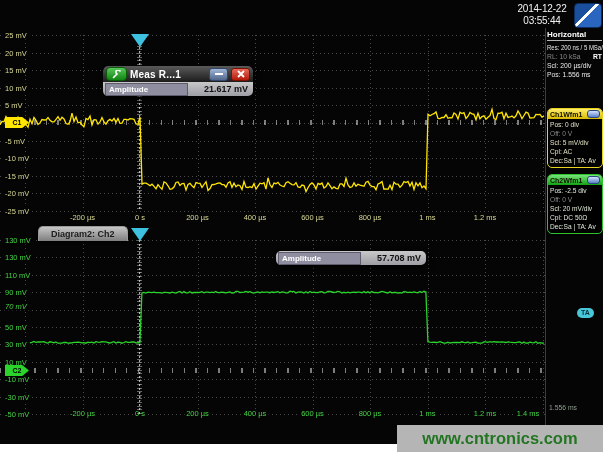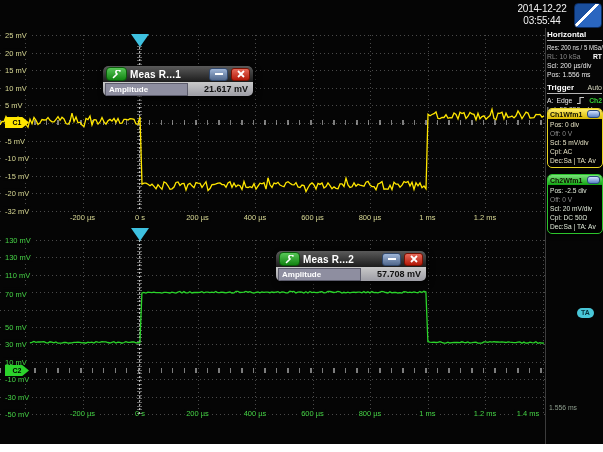--- a/index.html
+++ b/index.html
@@ -132,21 +132,21 @@
         <div class="vgrid" style="left: 542.5px; top: 35px; height: 176px;"></div>
         <div class="ylab" style="top: 35px; color: rgb(216, 216, 148);">25 mV</div>
         <div class="ylab" style="top: 52.6px; color: rgb(216, 216, 148);">20 mV</div>
         <div class="ylab" style="top: 70.2px; color: rgb(216, 216, 148);">15 mV</div>
         <div class="ylab" style="top: 87.8px; color: rgb(216, 216, 148);">10 mV</div>
         <div class="ylab" style="top: 105.4px; color: rgb(216, 216, 148);">5 mV</div>
         <div class="ylab" style="top: 140.6px; color: rgb(216, 216, 148);">-5 mV</div>
         <div class="ylab" style="top: 158.2px; color: rgb(216, 216, 148);">-10 mV</div>
         <div class="ylab" style="top: 175.8px; color: rgb(216, 216, 148);">-15 mV</div>
         <div class="ylab" style="top: 193.4px; color: rgb(216, 216, 148);">-20 mV</div>
-        <div class="ylab" style="top: 211px; color: rgb(216, 216, 148);">-32 mV</div>
+        <div class="ylab" style="top: 211px; color: rgb(216, 216, 148);">-25 mV</div>
         <div class="xlab" style="left: 82.5px; top: 213px; color: rgb(216, 216, 148);">-200 µs</div>
         <div class="xlab" style="left: 140px; top: 213px; color: rgb(216, 216, 148);">0 s</div>
         <div class="xlab" style="left: 197.5px; top: 213px; color: rgb(216, 216, 148);">200 µs</div>
         <div class="xlab" style="left: 255px; top: 213px; color: rgb(216, 216, 148);">400 µs</div>
         <div class="xlab" style="left: 312.5px; top: 213px; color: rgb(216, 216, 148);">600 µs</div>
         <div class="xlab" style="left: 370px; top: 213px; color: rgb(216, 216, 148);">800 µs</div>
         <div class="xlab" style="left: 427.5px; top: 213px; color: rgb(216, 216, 148);">1 ms</div>
         <div class="xlab" style="left: 485px; top: 213px; color: rgb(216, 216, 148);">1.2 ms</div>
         <div class="hgrid" style="top: 414px; left: 0px; width: 545px;"></div>
         <div class="hgrid" style="top: 396.6px; left: 0px; width: 545px;"></div>
@@ -166,21 +166,21 @@
         <div class="vgrid" style="left: 255px; top: 240px; height: 174px;"></div>
         <div class="vgrid" style="left: 312.5px; top: 240px; height: 174px;"></div>
         <div class="vgrid" style="left: 370px; top: 240px; height: 174px;"></div>
         <div class="vgrid" style="left: 427.5px; top: 240px; height: 174px;"></div>
         <div class="vgrid" style="left: 485px; top: 240px; height: 174px;"></div>
         <div class="vgrid" style="left: 542.5px; top: 240px; height: 174px;"></div>
         <div class="ylab" style="top: 240px; color: rgb(70, 212, 70);">130 mV</div>
         <div class="ylab" style="top: 257.4px; color: rgb(70, 212, 70);">130 mV</div>
         <div class="ylab" style="top: 274.8px; color: rgb(70, 212, 70);">110 mV</div>
         <div class="ylab" style="top: 292.2px; color: rgb(70, 212, 70);">90 mV</div>
-        <div class="ylab" style="top: 294px; color: rgb(70, 212, 70);">70 mV</div>
+        <div class="ylab" style="top: 306px; color: rgb(70, 212, 70); font-style: italic;">70 mV</div>
         <div class="ylab" style="top: 327px; color: rgb(70, 212, 70);">50 mV</div>
         <div class="ylab" style="top: 344.4px; color: rgb(70, 212, 70);">30 mV</div>
         <div class="ylab" style="top: 361.8px; color: rgb(70, 212, 70);">10 mV</div>
         <div class="ylab" style="top: 379.2px; color: rgb(70, 212, 70);">-10 mV</div>
         <div class="ylab" style="top: 396.6px; color: rgb(70, 212, 70);">-30 mV</div>
         <div class="ylab" style="top: 414px; color: rgb(70, 212, 70);">-50 mV</div>
         <div class="xlab" style="left: 82.5px; top: 409px; color: rgb(70, 212, 70);">-200 µs</div>
         <div class="xlab" style="left: 140px; top: 409px; color: rgb(70, 212, 70);">0 s</div>
         <div class="xlab" style="left: 197.5px; top: 409px; color: rgb(70, 212, 70);">200 µs</div>
         <div class="xlab" style="left: 255px; top: 409px; color: rgb(70, 212, 70);">400 µs</div>
@@ -196,20 +196,21 @@
     <div class="trigline tl1"></div>
     <div class="trigticks tl1"></div>
     <div class="trigline tl2"></div>
     <div class="trigticks tl2"></div>
 
     <svg id="waves" width="603" height="444">
         <polyline points="-0.0,124.6 2.0,121.4 4.0,121.7 6.0,116.5 8.0,120.0 10.0,119.2 12.0,123.4 14.0,119.7 16.0,120.2 18.0,117.1 20.0,120.8 22.0,122.1 24.0,124.8 26.0,124.4 28.0,127.3 30.0,119.3 32.0,123.7 34.0,117.5 36.0,120.3 38.0,124.4 40.0,122.9 42.0,119.5 44.0,120.0 46.0,119.9 48.0,117.6 50.0,120.3 52.0,121.8 54.0,121.9 56.0,119.3 58.0,116.7 60.0,120.3 62.0,117.3 64.0,118.9 66.0,123.6 68.0,124.3 70.0,121.7 72.0,113.2 74.0,121.5 76.0,117.1 78.0,122.8 80.0,122.2 82.0,125.0 84.0,126.6 86.0,118.4 88.0,119.5 90.0,116.0 92.0,125.0 94.0,119.7 96.0,119.8 98.0,124.2 100.0,122.0 102.0,117.6 104.0,121.9 106.0,124.2 108.0,120.8 110.0,119.4 112.0,121.0 114.0,118.4 116.0,122.3 118.0,118.5 120.0,123.4 122.0,123.1 124.0,119.3 126.0,119.4 128.0,120.1 130.0,118.7 132.0,118.8 134.0,119.3 136.0,124.0 138.0,124.3 140.0,116.9 142.0,184.1 144.0,183.1 146.0,183.2 148.0,184.3 150.0,185.8 152.0,184.2 154.0,186.4 156.0,188.8 158.0,184.6 160.0,187.1 162.0,189.3 164.0,181.9 166.0,182.9 168.0,185.8 170.0,189.3 172.0,188.8 174.0,187.0 176.0,182.5 178.0,181.9 180.0,185.4 182.0,183.6 184.0,183.4 186.0,189.9 188.0,184.5 190.0,183.4 192.0,185.8 194.0,187.7 196.0,182.6 198.0,183.1 200.0,183.4 202.0,187.4 204.0,184.5 206.0,181.7 208.0,190.5 210.0,188.5 212.0,184.7 214.0,184.5 216.0,183.9 218.0,183.2 220.0,182.9 222.0,184.6 224.0,184.7 226.0,187.2 228.0,182.9 230.0,181.7 232.0,187.4 234.0,183.2 236.0,186.7 238.0,184.9 240.0,185.7 242.0,189.5 244.0,181.6 246.0,187.2 248.0,187.5 250.0,186.6 252.0,187.6 254.0,183.6 256.0,189.1 258.0,186.1 260.0,183.2 262.0,183.8 264.0,182.7 266.0,189.1 268.0,177.8 270.0,184.8 272.0,187.5 274.0,183.1 276.0,183.7 278.0,182.3 280.0,185.1 282.0,186.0 284.0,186.7 286.0,182.7 288.0,181.7 290.0,183.3 292.0,184.6 294.0,184.9 296.0,182.6 298.0,186.9 300.0,187.5 302.0,185.1 304.0,185.6 306.0,191.5 308.0,187.7 310.0,184.4 312.0,182.9 314.0,185.0 316.0,189.0 318.0,183.4 320.0,184.4 322.0,183.0 324.0,188.0 326.0,186.6 328.0,182.9 330.0,185.7 332.0,188.8 334.0,186.9 336.0,188.3 338.0,188.8 340.0,183.9 342.0,183.9 344.0,186.5 346.0,178.2 348.0,184.9 350.0,187.4 352.0,186.8 354.0,182.9 356.0,186.2 358.0,184.2 360.0,185.1 362.0,185.6 364.0,186.3 366.0,182.2 368.0,181.4 370.0,185.0 372.0,186.5 374.0,186.6 376.0,189.7 378.0,184.0 380.0,183.1 382.0,181.6 384.0,189.2 386.0,188.8 388.0,189.3 390.0,185.2 392.0,189.5 394.0,182.2 396.0,184.1 398.0,184.1 400.0,187.2 402.0,185.1 404.0,181.6 406.0,182.5 408.0,181.5 410.0,186.1 412.0,182.3 414.0,189.5 416.0,182.7 418.0,185.8 420.0,182.9 422.0,187.7 424.0,186.0 426.0,188.8 428.0,114.3 430.0,115.7 432.0,114.5 434.0,113.7 436.0,112.0 438.0,118.4 440.0,118.6 442.0,117.5 444.0,117.5 446.0,114.8 448.0,118.3 450.0,117.7 452.0,117.8 454.0,113.0 456.0,114.4 458.0,118.9 460.0,112.3 462.0,113.6 464.0,112.7 466.0,118.4 468.0,116.2 470.0,112.4 472.0,113.9 474.0,114.4 476.0,119.8 478.0,113.2 480.0,118.8 482.0,116.6 484.0,115.9 486.0,119.2 488.0,117.2 490.0,115.6 492.0,109.3 494.0,118.6 496.0,119.6 498.0,113.1 500.0,113.3 502.0,112.2 504.0,118.7 506.0,113.2 508.0,117.4 510.0,117.0 512.0,116.1 514.0,117.9 516.0,115.8 518.0,111.0 520.0,114.3 522.0,118.7 524.0,115.5 526.0,112.2 528.0,113.1 530.0,118.0 532.0,117.9 534.0,117.7 536.0,114.5 538.0,114.6 540.0,114.4 542.0,117.1 544.0,116.0" fill="none" stroke="#ffe600" stroke-width="1.3"></polyline>
         <polyline points="29.9,342.9 31.9,342.3 33.9,341.5 35.9,342.4 37.9,341.8 39.9,342.0 41.9,341.9 43.9,341.7 45.9,342.7 47.9,343.1 49.9,341.8 51.9,342.1 53.9,342.9 55.9,341.9 57.9,343.2 59.9,343.2 61.9,343.1 63.9,342.3 65.9,342.5 67.9,343.2 69.9,343.0 71.9,342.9 73.9,342.4 75.9,342.4 77.9,342.2 79.9,342.4 81.9,342.9 83.9,342.6 85.9,343.2 87.9,342.2 89.9,342.6 91.9,342.2 93.9,343.0 95.9,341.6 97.9,342.1 99.9,342.3 101.9,341.6 103.9,341.9 105.9,341.9 107.9,342.5 109.9,343.0 111.9,342.3 113.9,341.7 115.9,343.0 117.9,342.2 119.9,342.4 121.9,343.2 123.9,342.5 125.9,341.7 127.9,342.4 129.9,342.4 131.9,342.0 133.9,342.0 135.9,342.9 137.9,342.7 139.9,342.8 141.9,293.0 143.9,292.4 145.9,293.0 147.9,292.1 149.9,292.4 151.9,292.7 153.9,292.1 155.9,292.6 157.9,292.7 159.9,292.6 161.9,293.1 163.9,292.4 165.9,292.4 167.9,292.6 169.9,293.0 171.9,292.1 173.9,292.6 175.9,293.1 177.9,292.1 179.9,291.5 181.9,293.0 183.9,291.6 185.9,292.9 187.9,292.8 189.9,291.7 191.9,293.0 193.9,292.5 195.9,292.3 197.9,292.5 199.9,292.3 201.9,291.7 203.9,292.9 205.9,292.2 207.9,292.2 209.9,292.7 211.9,292.2 213.9,292.6 215.9,291.4 217.9,292.7 219.9,292.5 221.9,292.2 223.9,292.5 225.9,292.9 227.9,292.3 229.9,292.0 231.9,293.0 233.9,292.9 235.9,291.4 237.9,291.4 239.9,292.5 241.9,292.4 243.9,292.2 245.9,291.5 247.9,292.2 249.9,291.7 251.9,292.6 253.9,293.0 255.9,292.3 257.9,292.0 259.9,292.9 261.9,292.0 263.9,292.3 265.9,292.1 267.9,292.1 269.9,292.7 271.9,292.0 273.9,292.5 275.9,292.1 277.9,291.7 279.9,292.8 281.9,292.0 283.9,292.1 285.9,292.8 287.9,292.8 289.9,291.3 291.9,291.6 293.9,291.4 295.9,292.9 297.9,292.1 299.9,292.0 301.9,292.2 303.9,293.0 305.9,291.8 307.9,293.0 309.9,291.5 311.9,292.6 313.9,292.1 315.9,292.7 317.9,292.5 319.9,291.9 321.9,291.6 323.9,292.8 325.9,292.6 327.9,291.4 329.9,291.5 331.9,292.0 333.9,292.5 335.9,292.2 337.9,291.5 339.9,291.8 341.9,293.0 343.9,292.3 345.9,292.9 347.9,292.1 349.9,292.8 351.9,292.3 353.9,292.1 355.9,292.5 357.9,292.1 359.9,292.2 361.9,292.8 363.9,291.6 365.9,292.7 367.9,291.8 369.9,292.9 371.9,291.5 373.9,292.6 375.9,292.3 377.9,292.8 379.9,292.1 381.9,291.4 383.9,291.9 385.9,292.5 387.9,293.0 389.9,291.8 391.9,292.8 393.9,292.5 395.9,292.3 397.9,293.0 399.9,292.6 401.9,293.1 403.9,291.7 405.9,291.8 407.9,292.6 409.9,292.1 411.9,292.6 413.9,292.0 415.9,292.4 417.9,292.7 419.9,291.5 421.9,292.5 423.9,291.3 425.9,291.9 427.9,341.7 429.9,342.1 431.9,342.3 433.9,342.1 435.9,342.5 437.9,342.4 439.9,341.6 441.9,342.4 443.9,343.1 445.9,343.1 447.9,342.1 449.9,343.0 451.9,342.6 453.9,342.5 455.9,342.5 457.9,342.3 459.9,342.6 461.9,341.8 463.9,342.3 465.9,342.7 467.9,341.9 469.9,343.0 471.9,342.7 473.9,342.3 475.9,342.1 477.9,343.1 479.9,343.1 481.9,343.1 483.9,341.9 485.9,341.8 487.9,342.3 489.9,341.7 491.9,342.2 493.9,341.7 495.9,342.0 497.9,341.8 499.9,342.2 501.9,342.0 503.9,342.1 505.9,342.5 507.9,341.8 509.9,342.2 511.9,342.4 513.9,342.7 515.9,342.7 517.9,342.2 519.9,341.9 521.9,343.2 523.9,342.1 525.9,343.2 527.9,343.0 529.9,342.1 531.9,342.7 533.9,342.9 535.9,341.7 537.9,343.3 539.9,342.7 541.9,343.1 543.9,343.0" fill="none" stroke="#2bd42b" stroke-width="1.3"></polyline>
       </svg>
 
+    <div class="tab t2">Diagram2: Ch2</div>
     <div class="tri t1"></div>
     <div class="tri t2"></div>
     <div class="gnd g1">C1</div>
     <div class="gnd g2">C2</div>
 
     <div class="meas m1">
       <div class="meas-title">
         <span class="wrench-btn">
           <svg width="12" height="9" viewBox="0 0 12 9">
             <path d="M2.5 7.5 L6 4 M6 4 a2.2 2.2 0 1 1 3 -3" stroke="#ffffff" stroke-width="1.6" fill="none" stroke-linecap="round"></path>
@@ -225,36 +226,20 @@
           </svg>
         </span>
       </div>
       <div class="meas-body">
         <span class="meas-param">Amplitude</span>
         <span class="meas-value">21.617 mV</span>
       </div>
     </div>
 
     <div class="meas m2">
-      <div class="meas-title">
-        <span class="wrench-btn">
-          <svg width="12" height="9" viewBox="0 0 12 9">
-            <path d="M2.5 7.5 L6 4 M6 4 a2.2 2.2 0 1 1 3 -3" stroke="#ffffff" stroke-width="1.6" fill="none" stroke-linecap="round"></path>
-          </svg>
-        </span>
-        <span class="meas-title-text">Meas R...2</span>
-        <span class="min-btn">
-            <span class="min-bar"></span>
-          </span>
-        <span class="close-btn">
-          <svg width="8" height="8" viewBox="0 0 8 8">
-            <path d="M1 1 L7 7 M7 1 L1 7" stroke="#ffffff" stroke-width="1.8"></path>
-          </svg>
-        </span>
-      </div>
       <div class="meas-body">
         <span class="meas-param">Amplitude</span>
         <span class="meas-value">57.708 mV</span>
       </div>
     </div>
 
     <div class="datetime">
       <div>2014-12-22</div>
       <div>03:55:44</div>
     </div>
@@ -271,37 +256,20 @@
           </div>
         <div class="srow">
             <span class="dim">RL: 10 kSa</span>
             <span class="rt">RT</span>
           </div>
         <div class="srow">
             <span>Scl: 200 µs/div</span>
           </div>
         <div class="srow">
             <span>Pos: 1.556 ms</span>
-          </div>
-      </div>
-      <div class="sec trig-sec">
-        <div class="sec-h">
-            <span>Trigger</span>
-            <span class="auto">Auto</span>
-          </div>
-        <div class="srow">
-          <span>A:</span>
-          <span>Edge</span>
-          <svg class="edge-ic" width="9" height="9" viewBox="0 0 9 9">
-            <path d="M1 7.5 H4 V1.5 H8" stroke="#c8c8c8" stroke-width="1.2" fill="none"></path>
-          </svg>
-          <span class="ch2col">Ch2</span>
-        </div>
-        <div class="srow">
-            <span>Lvl: 58.258 mV</span>
           </div>
       </div>
     </div>
 
     <div class="wfm-panel c1">
       <div class="wfm-title">
         <span>Ch1Wfm1</span>
         <span class="wfm-badge"></span>
       </div>
       <div class="wfm-body">
@@ -323,13 +291,14 @@
         <div>Scl: 20 mV/div</div>
         <div>Cpl: DC 50Ω</div>
         <div>Dec:Sa | TA: Av</div>
       </div>
     </div>
 
     <div class="ta-badge">TA</div>
     <div class="rec-end">1.556 ms</div>
   </div>
 
+  <div class="watermark">www.cntronics.com</div>
 </div>
 
 </body></html>

